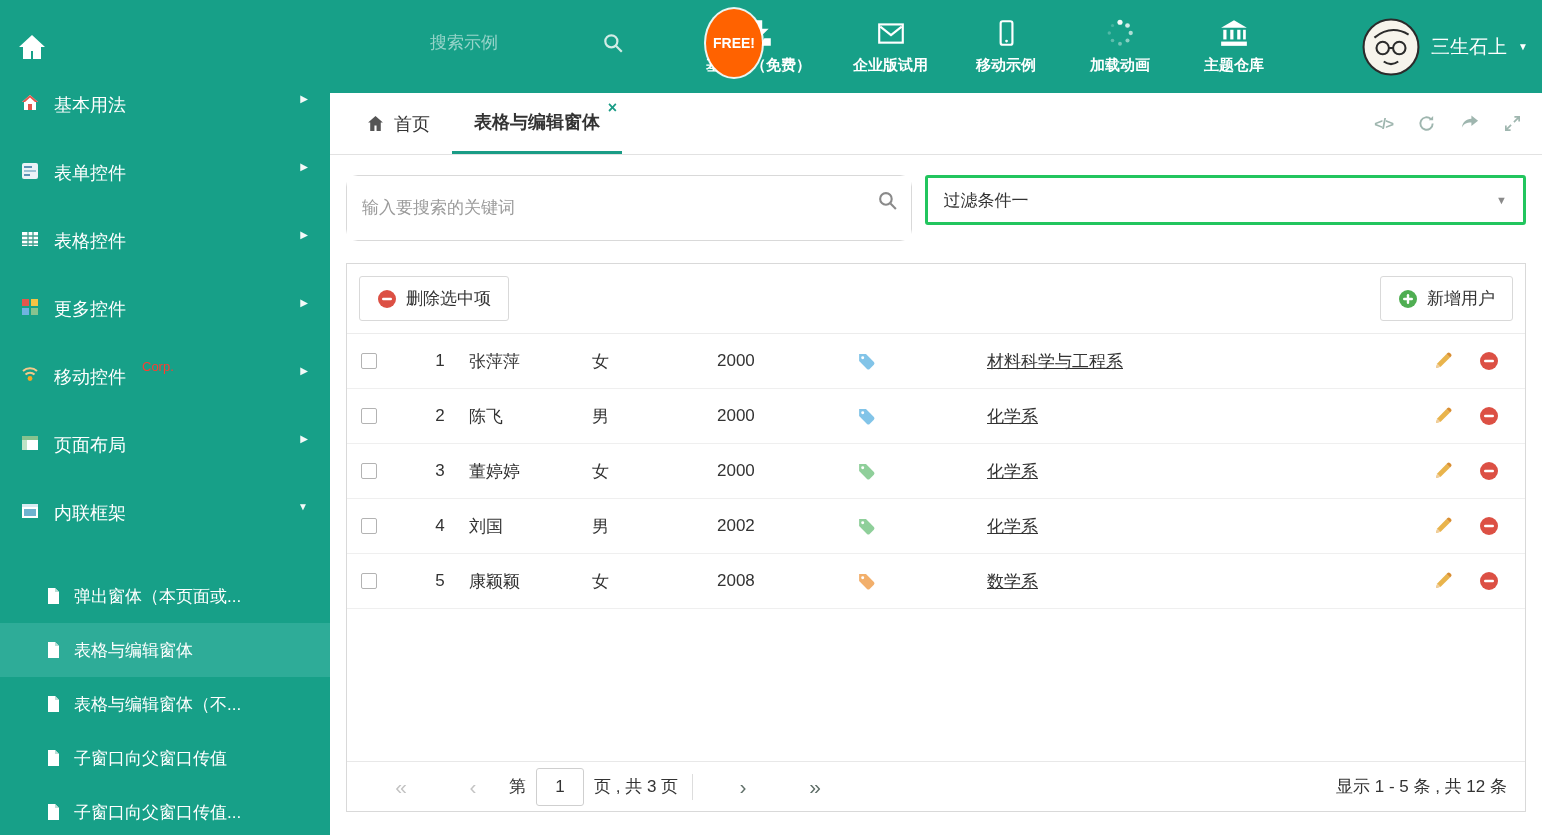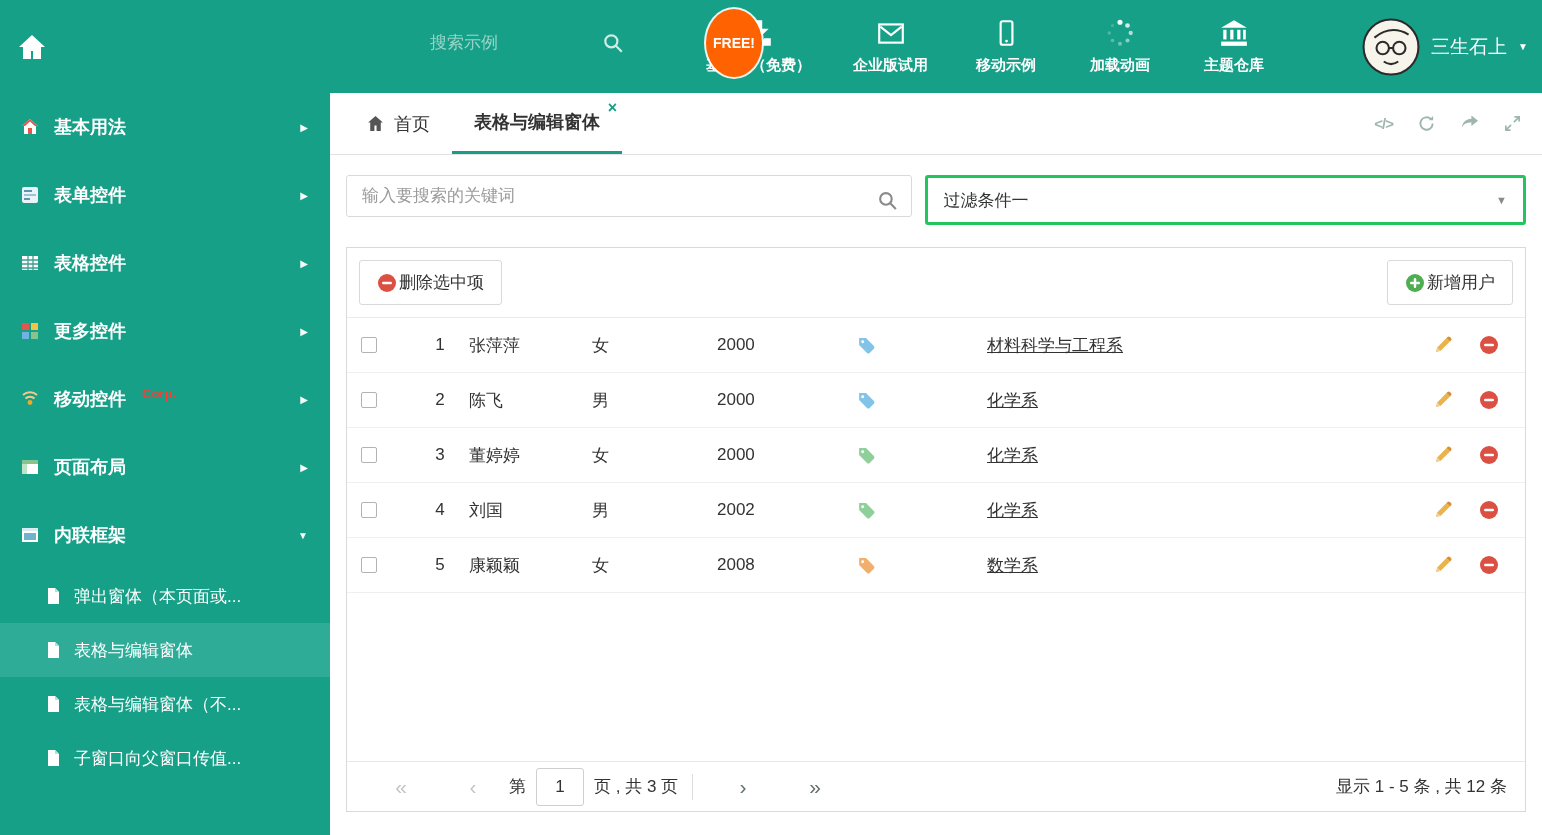--- a/index.html
+++ b/index.html
@@ -23,51 +23,51 @@
   .hnav-item{display:flex;flex-direction:column;align-items:center;gap:8px;cursor:pointer;min-width:72px;font-weight:bold;}
   .hnav-item svg{width:30px;height:30px;display:block;}
   .hnav-label{font-size:15px;white-space:nowrap;}
   .huser{position:absolute;right:14px;top:0;height:93px;display:flex;align-items:center;gap:11px;font-size:19px;cursor:pointer;}
   .avatar svg{width:58px;height:58px;display:block;}
   .caret{font-size:10px;line-height:1;}
 
   
   .bodyrow{flex:1;display:flex;min-height:0;}
   .sidebar{flex:0 0 330px;background:var(--theme-green,#17A088);color:#fff;overflow:hidden;}
-  .sitem{height:68px;display:flex;align-items:center;gap:14px;padding:0 22px 0 20px;font-size:18px;cursor:pointer;font-weight:bold;}
+  .sitem{height:68px;display:flex;gap:14px;padding:0 22px 0 20px;font-size:18px;cursor:pointer;}
   .sitem svg{width:20px;height:20px;display:block;}
   .chev{margin-left:auto;font-size:10px;opacity:.95;}
   .corp{color:var(--corp-red,#FF3B30);font-size:13px;position:relative;top:-6px;margin-left:2px;}
   .ssub{height:54px;display:flex;align-items:center;gap:12px;padding-left:44px;font-size:17px;cursor:pointer;}
   .ssub svg{width:18px;height:18px;display:block;}
   .ssub.active{background:var(--selected-green,#2EAC98);}
 
   
   .main{flex:1;display:flex;flex-direction:column;background:#fff;min-width:0;}
   .tabbar{flex:0 0 62px;border-bottom:1px solid #e2e2e2;display:flex;align-items:stretch;position:relative;padding-left:14px;}
   .tab{display:flex;align-items:center;gap:9px;padding:0 22px;font-size:18px;color:#333;cursor:pointer;position:relative;}
   .tab svg{width:19px;height:19px;display:block;}
   .tab.active{font-weight:bold;border-bottom:3px solid var(--accent,#1A9C86);}
   .tab-close{position:absolute;top:7px;right:5px;color:var(--accent,#1A9C86);font-size:16px;font-weight:bold;line-height:1;cursor:pointer;}
   .tab-actions{position:absolute;right:20px;top:0;height:100%;display:flex;align-items:center;gap:24px;color:#9fb6af;}
   .tab-actions svg{width:19px;height:19px;display:block;cursor:pointer;}
   .tab-actions .code{font-size:15px;font-weight:bold;letter-spacing:-1px;cursor:pointer;}
 
   .filter-row{display:flex;gap:13px;margin:20px 16px 22px;}
-  .search-box{flex:1;height:42px;border:1px solid #d9d9d9;border-radius:3px;position:relative;display:flex;align-items:center;background:#fff;}
+  .search-box{flex:1;height:66px;border:1px solid #d9d9d9;border-radius:12px;position:relative;display:flex;align-items:center;background:#fff;}
   .search-box input{flex:1;border:none;outline:none;font-size:17px;padding:0 48px 0 15px;color:#333;height:100%;border-radius:3px;}
   .search-box input::placeholder{color:#9b9b9b;}
   .mag{position:absolute;right:13px;top:14px;cursor:pointer;}
   .mag svg{width:21px;height:21px;display:block;}
   .filter-select{flex:1;height:50px;border:3px solid #22c55e;border-radius:3px;display:flex;align-items:center;padding:0 16px;font-size:17px;color:#333;cursor:pointer;background:#fff;gap:17px;}
   .filter-select .caret{margin-left:auto;color:#8a8a8a;font-size:11px;}
 
   .panel{flex:1;margin:0 16px 23px;border:1px solid #d9d9d9;display:flex;flex-direction:column;min-height:0;background:#fff;}
   .toolbar{display:flex;align-items:center;padding:12px;border-bottom:1px solid #ececec;}
-  .btn{display:flex;align-items:center;gap:2px;height:45px;padding:0 17px;background:#fff;border:1px solid #d9d9d9;border-radius:3px;font-size:17px;color:#333;cursor:pointer;font-family:inherit;}
+  .btn{display:flex;align-items:center;gap:9px;height:45px;padding:0 17px;background:#fff;border:1px solid #d9d9d9;border-radius:3px;font-size:17px;color:#333;cursor:pointer;font-family:inherit;}
   .btn svg{width:20px;height:20px;display:block;}
   .btn.right{margin-left:auto;}
 
   .grid-row{display:grid;grid-template-columns:50px 58px 123px 125px 140px 130px 1fr 110px;align-items:center;padding-left:14px;}
   .thead{height:57px;border-bottom:1px solid #e8e8e8;font-size:17px;color:#333;}
   .trow{height:55px;border-bottom:1px solid #efefef;font-size:17px;color:#333;}
   .cb{width:16px;height:16px;border:1px solid #b3b3b3;border-radius:2px;background:#fff;display:inline-block;cursor:pointer;}
   .c-idx{text-align:center;}
   .c-group svg{width:19px;height:19px;display:block;}
   .c-major a{color:var(--link,#333);text-decoration:underline;cursor:pointer;}
@@ -291,20 +291,29 @@
         </span>
         <span>表格与编辑窗体（不...</span>
       </div>
       <div class="ssub">
         <span>
           <svg viewBox="0 0 18 18">
               <path d="M4 1h7l4 4v12H4z" fill="#fff"></path>
               <path d="M11 1v4h4z" fill="#bcded6"></path>
             </svg>
         </span>
+        <span>子窗口向父窗口传值</span>
+      </div>
+      <div class="ssub">
+        <span>
+          <svg viewBox="0 0 18 18">
+              <path d="M4 1h7l4 4v12H4z" fill="#fff"></path>
+              <path d="M11 1v4h4z" fill="#bcded6"></path>
+            </svg>
+        </span>
         <span>子窗口向父窗口传值...</span>
       </div>
     </aside>
 
     <main class="main">
 
       <div class="tabbar">
         <div class="tab">
           <span>
             <svg viewBox="0 0 18 18">

